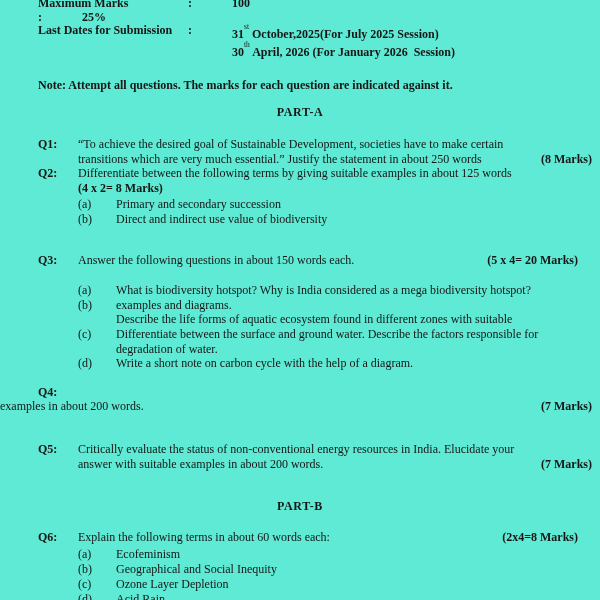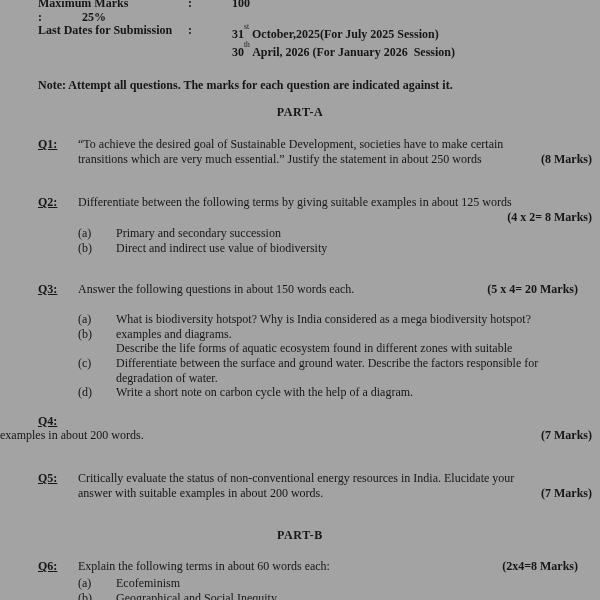--- a/index.html
+++ b/index.html
@@ -1,53 +1,53 @@
 <!DOCTYPE html>
 <html><head>
 <meta charset="utf-8">
 <style>
   * { margin:0; padding:0; box-sizing:border-box; }
   html,body { width:600px; height:600px; }
   body { background:#e8e8e8; }
   .page {
     width:600px; height:600px; overflow:hidden;
-    background:#a3a3a3; color:#161616;
+    background:#5eead4; color:#161616;
     font-family:"Liberation Serif", serif;
     font-size:12px;
   }
   .pre { white-space:pre-wrap; }
 
   
   .hdr { margin:-3px 0 0 38px; font-weight:700; }
   .h-row { display:flex; line-height:13.5px; }
   .h-label { width:150px; flex:none; }
   .h-colon { width:44px; flex:none; }
   .h-value { flex:1; }
   .h-value .dline { line-height:13.5px; }
   sup.ord { font-size:7.5px; position:relative; top:-4px; font-weight:400; }
 
   .note { margin:20px 8px 0 38px; font-weight:700; line-height:13px; }
 
   .part-heading { margin-top:13px; text-align:center; font-weight:700; letter-spacing:0.6px; }
 
   
   .q { display:flex; }
-  .qnum { width:40px; margin-left:38px; flex:none; font-weight:700; line-height:14.6px;text-decoration:underline; }
+  .qnum { width:40px; margin-left:38px; flex:none; font-weight:700; line-height:14.6px; }
   .qbody { flex:1; padding-right:8px; line-height:14.6px; }
   .qline { line-height:14.6px; }
   .marks { float:right; font-weight:700; }
   .marks-inset { margin-right:14px; }
-  .marks-line { text-align:right; font-weight:700; line-height:14.6px; }
+  .marks-line { font-weight:700; line-height:14.6px; }
 
   .sub { display:flex; }
   .subletter { width:38px; flex:none; }
   .subtext { flex:1; }
 
   #q1 { margin-top:17px; }
-  #q2 { margin-top:29px; }
+  #q2 { margin-top:0; }
   #q2 .subs { margin-top:2px; }
   #q3 { margin-top:26px;justify-content:flex-end; }
   #q3 .subs { margin-top:16px; }
   #q4 { margin-top:14px;flex-direction:column; }
   #q5 { margin-top:28px; }
   #part-b { margin-top:28px; }
   #q6 { margin-top:16px; }
   #q6 .subs { margin-top:2px; }
   #q6 .sub { line-height:15px; }
 </style>

